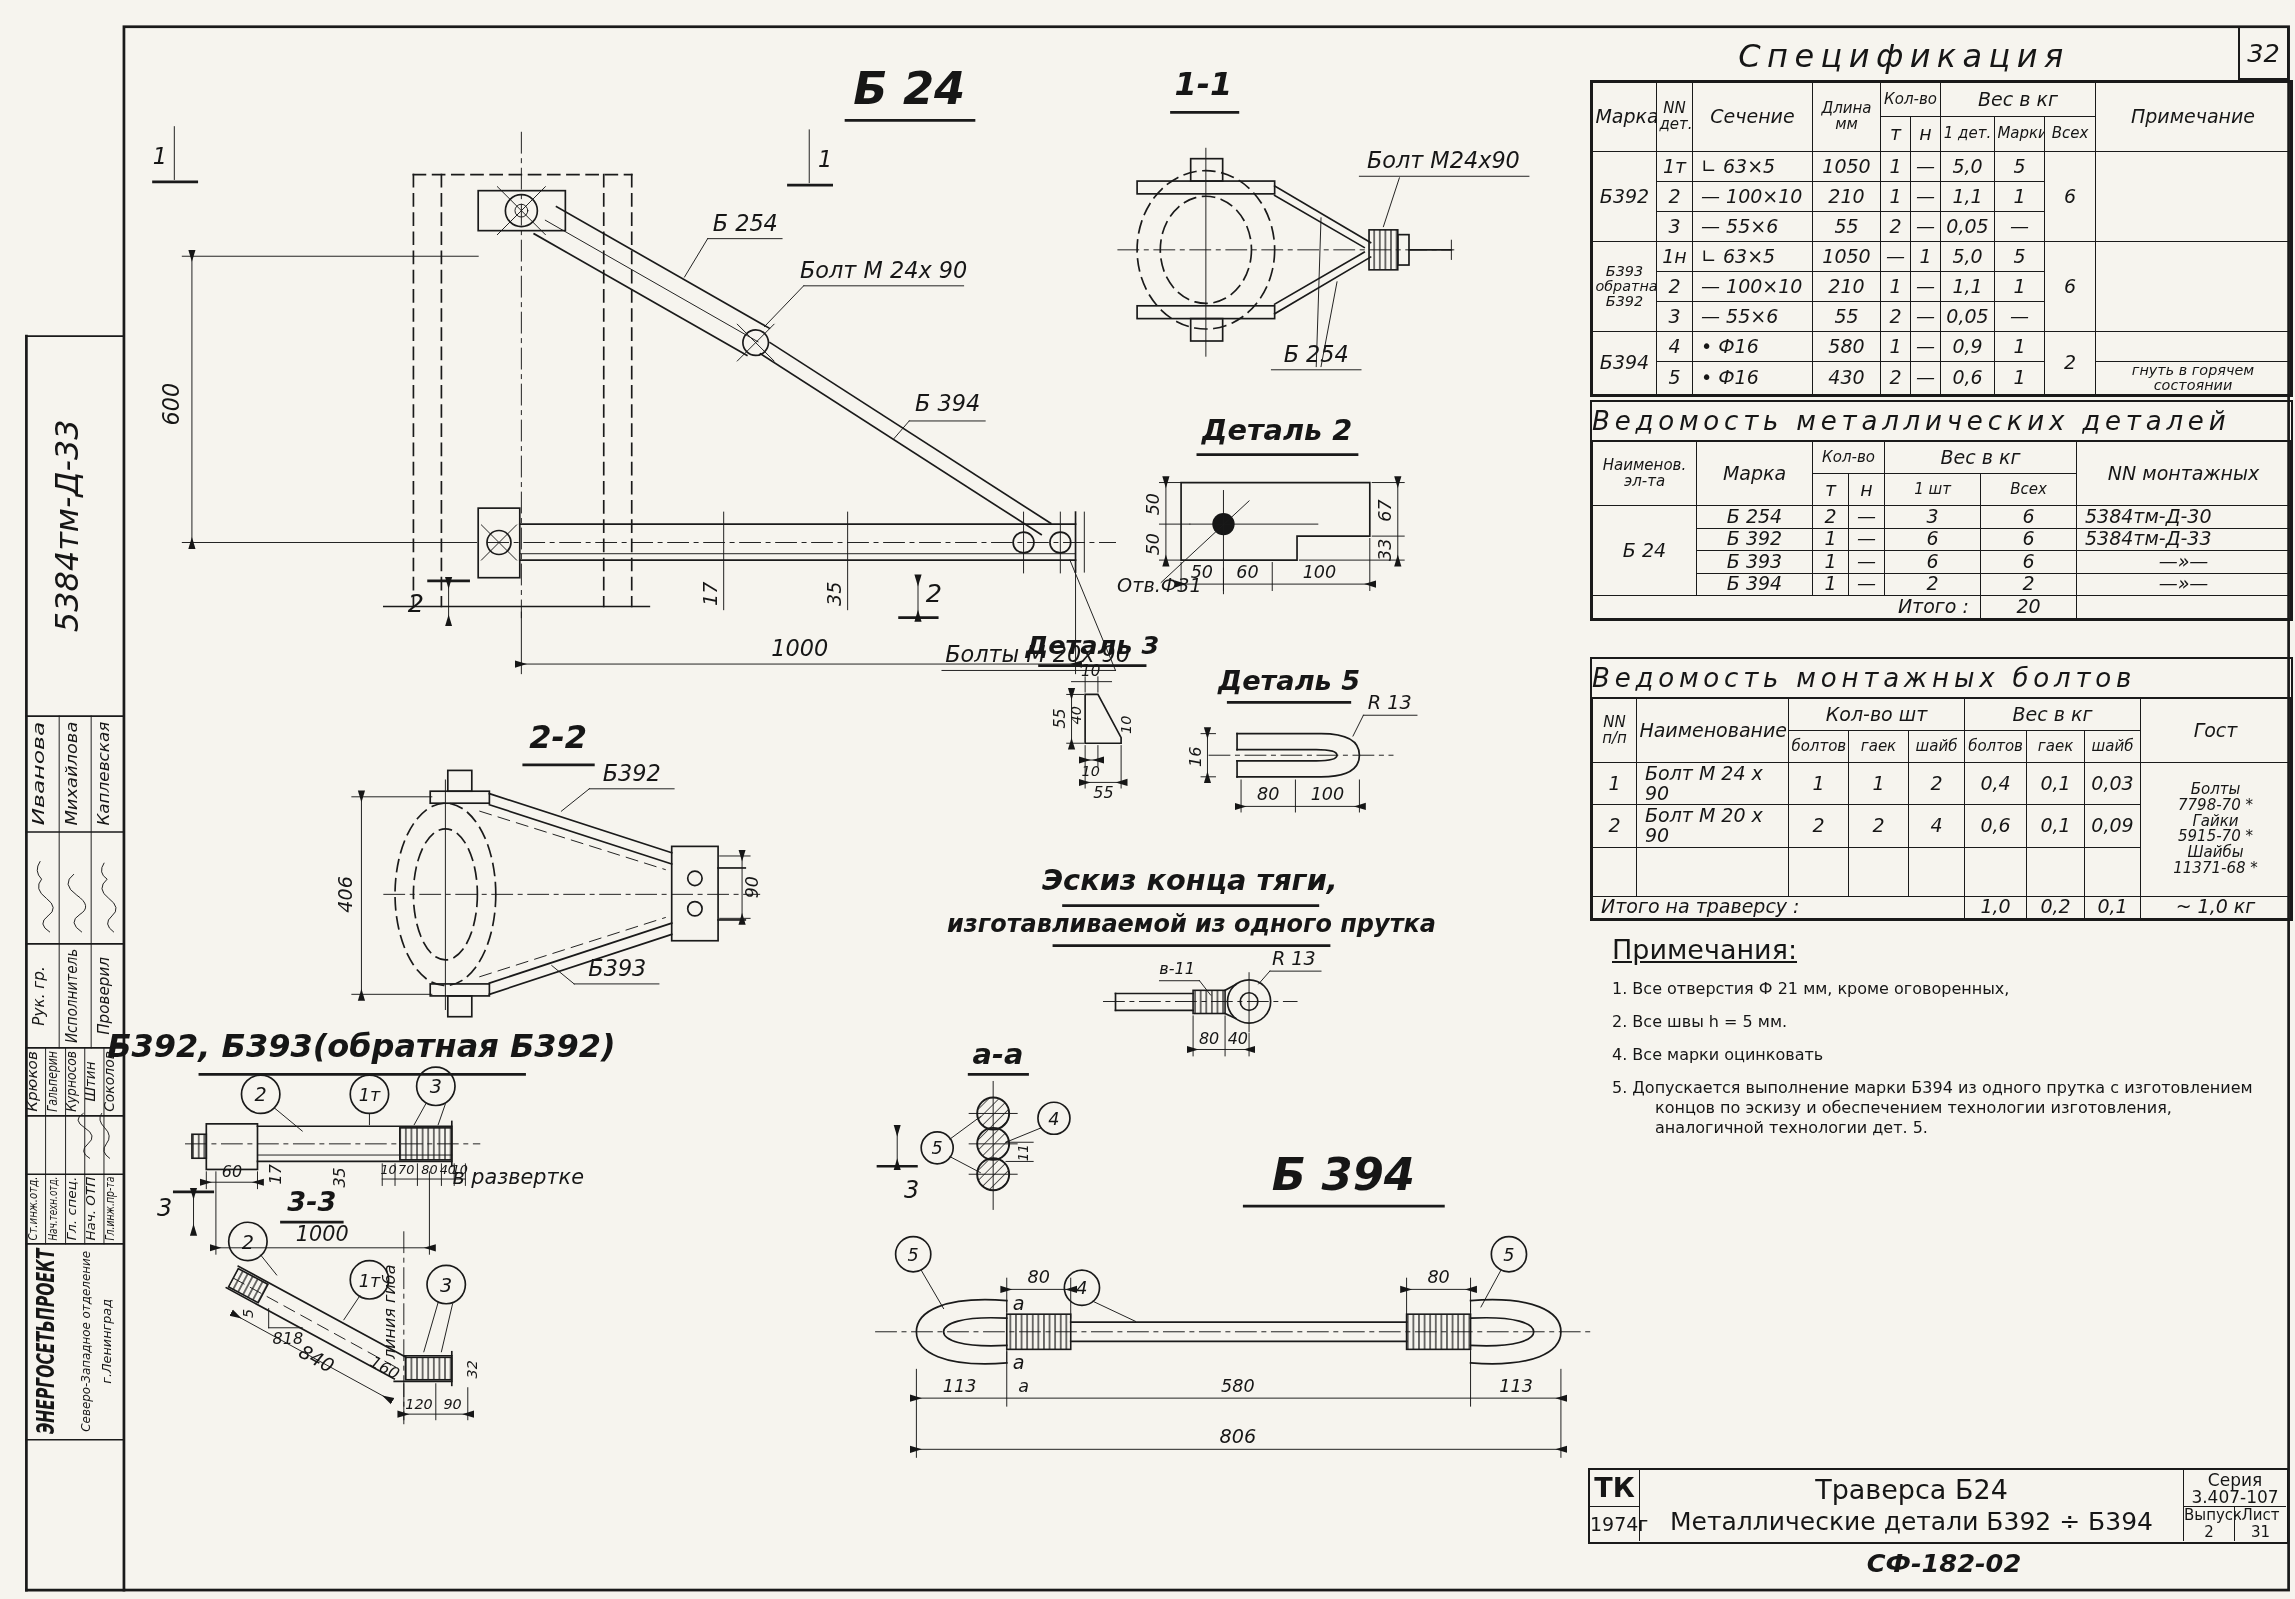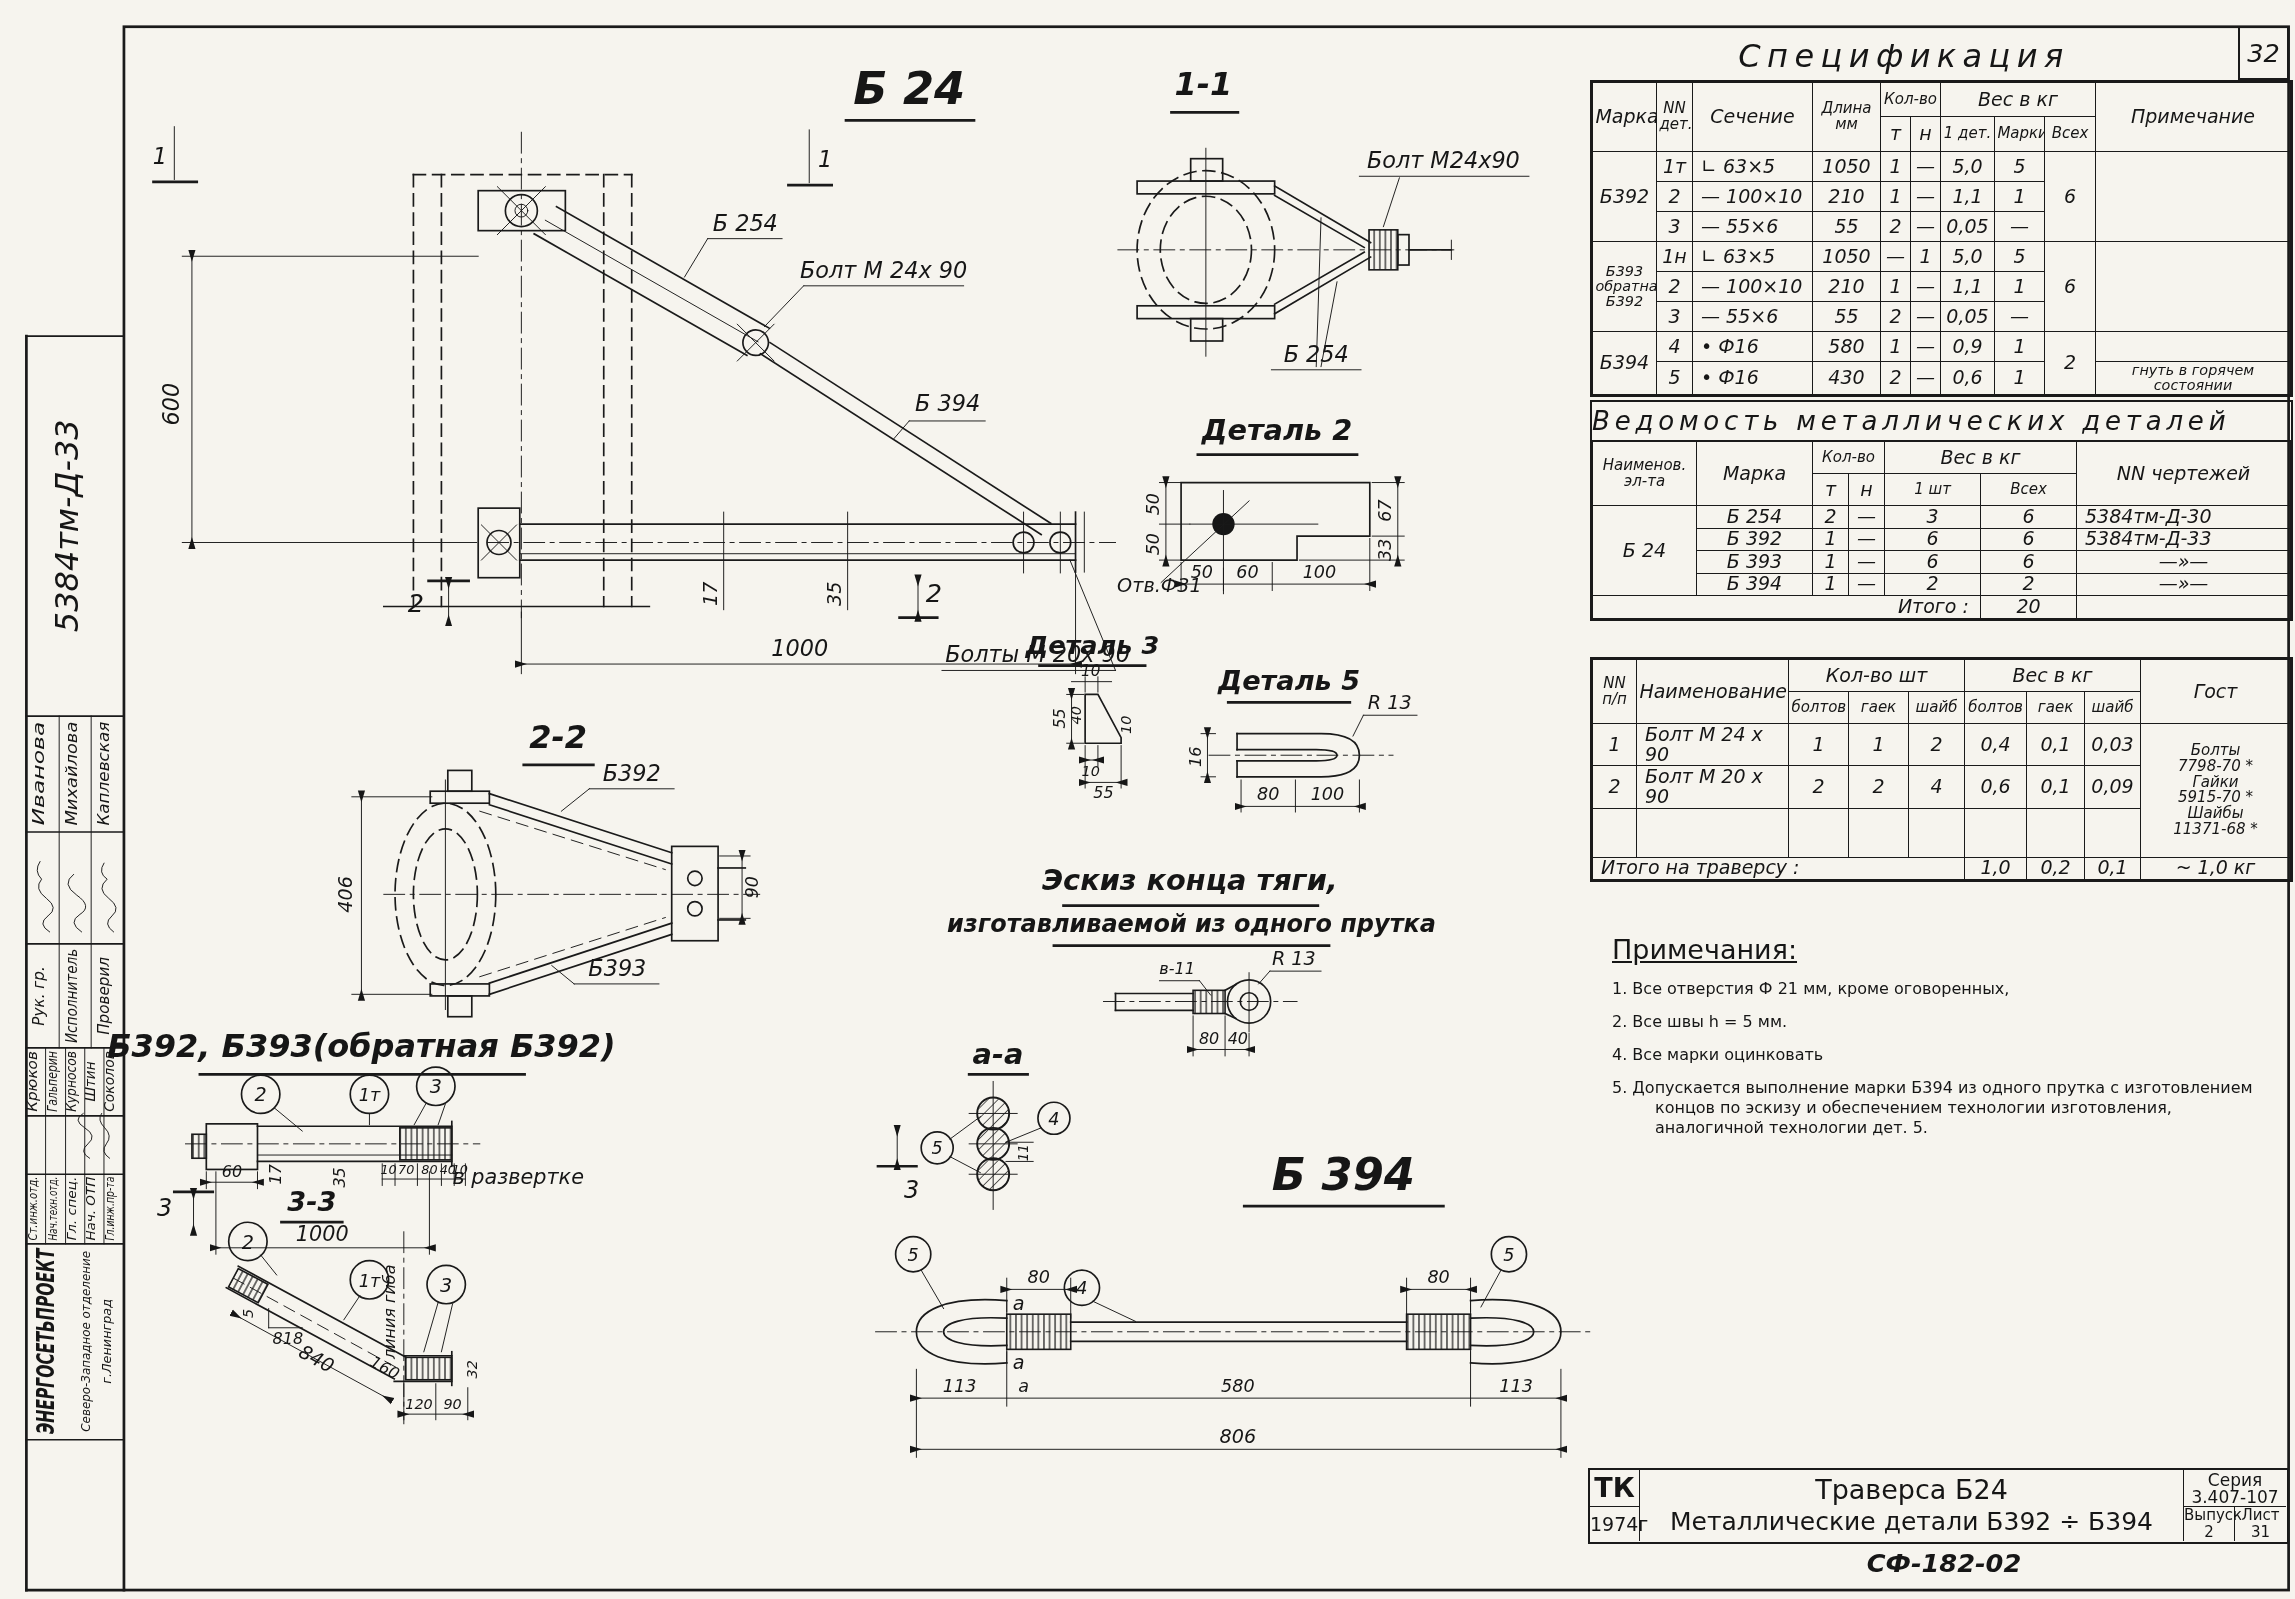--- a/index.html
+++ b/index.html
@@ -720,21 +720,21 @@
         <col style="width:96px">
         <col>
       </colgroup>
     <thead>
       <tr style="height:32px">
         <td rowspan="2" class="sm">Наименов.
 эл-та</td>
         <td rowspan="2">Марка</td>
         <td colspan="2" class="sm">Кол-во</td>
         <td colspan="2">Вес  в  кг</td>
-        <td rowspan="2">NN чертежей</td>
+        <td rowspan="2">NN монтажных</td>
       </tr>
       <tr style="height:32px">
         <td>т</td>
         <td>н</td>
         <td class="sm">1 шт</td>
         <td class="sm">Всех</td>
       </tr>
     </thead>
     <tbody>
         <tr>
@@ -773,20 +773,21 @@
         <tr>
           <td colspan="5" class="r">Итого :</td>
           <td>20</td>
           <td></td>
         </tr>
       </tbody>
   </table>
 </div>
 
 <div class="tbl" style="left:1590px;top:657px;width:699px">
+  <div class="cap">Ведомость    монтажных    болтов</div>
   <table>
     <colgroup>
         <col style="width:44px">
         <col style="width:152px">
         <col style="width:60px">
         <col style="width:60px">
       <col style="width:56px">
         <col style="width:62px">
         <col style="width:58px">
         <col style="width:56px">

